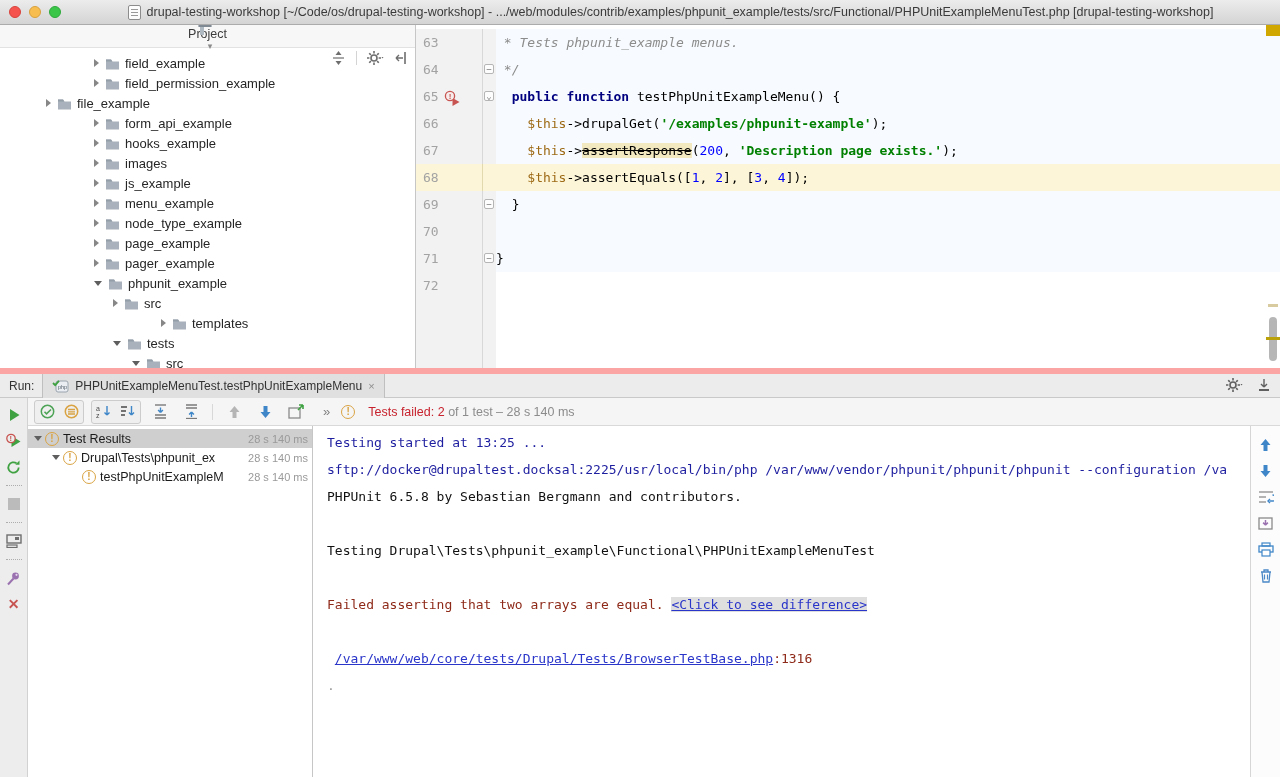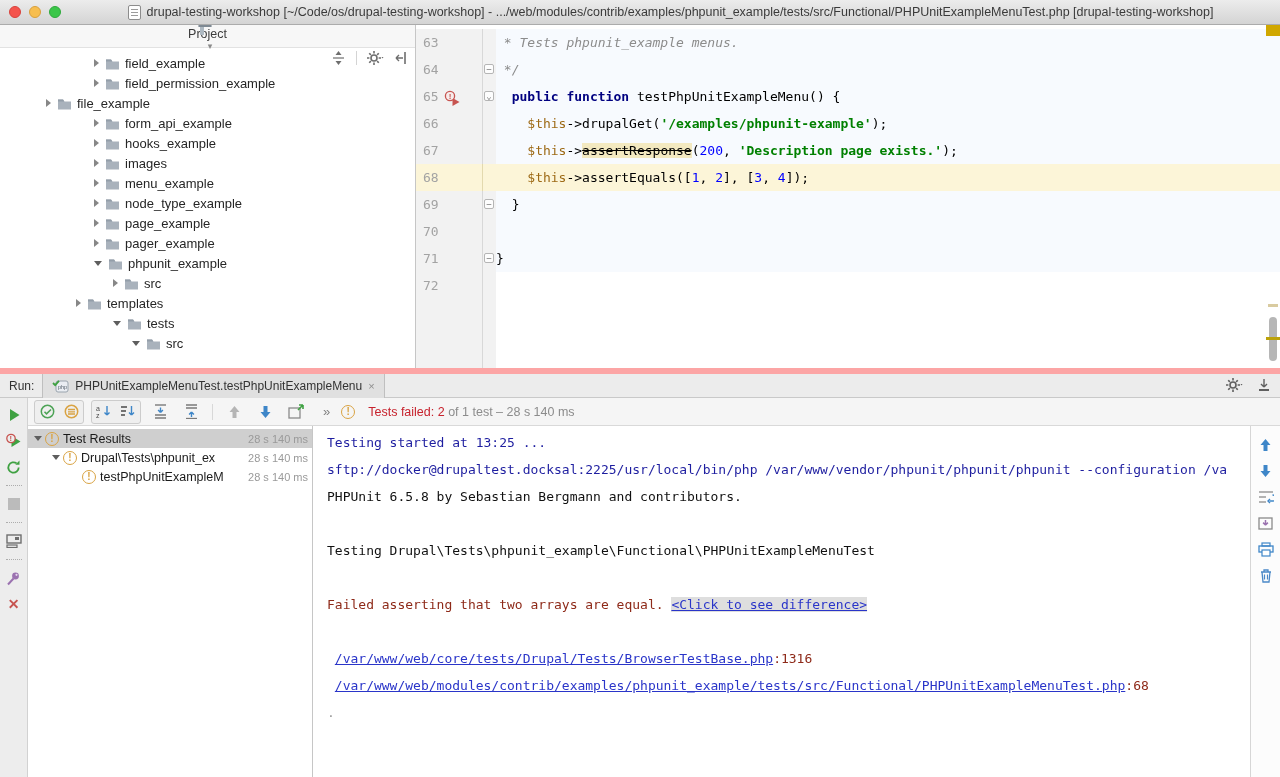--- a/index.html
+++ b/index.html
@@ -242,20 +242,30 @@
           <span>images</span>
         </div>
         <div class="p-row" style="padding-left: 94px;">
           <span class="tri right"></span>
           <span class="folder">
             <svg width="15" height="13" viewBox="0 0 15 13">
               <path d="M1 2.5 h5 l1.4 2 H14 v8 H1 z" fill="#A9B2BC"></path>
               <path d="M1 2.5 h5 l1.4 2 H1 z" fill="#939EA9"></path>
             </svg>
           </span>
+          <span>js_example</span>
+        </div>
+        <div class="p-row" style="padding-left: 94px;">
+          <span class="tri right"></span>
+          <span class="folder">
+            <svg width="15" height="13" viewBox="0 0 15 13">
+              <path d="M1 2.5 h5 l1.4 2 H14 v8 H1 z" fill="#A9B2BC"></path>
+              <path d="M1 2.5 h5 l1.4 2 H1 z" fill="#939EA9"></path>
+            </svg>
+          </span>
           <span>menu_example</span>
         </div>
         <div class="p-row" style="padding-left: 94px;">
           <span class="tri right"></span>
           <span class="folder">
             <svg width="15" height="13" viewBox="0 0 15 13">
               <path d="M1 2.5 h5 l1.4 2 H14 v8 H1 z" fill="#A9B2BC"></path>
               <path d="M1 2.5 h5 l1.4 2 H1 z" fill="#939EA9"></path>
             </svg>
           </span>
@@ -294,21 +304,21 @@
         <div class="p-row" style="padding-left: 113px;">
           <span class="tri right"></span>
           <span class="folder">
             <svg width="15" height="13" viewBox="0 0 15 13">
               <path d="M1 2.5 h5 l1.4 2 H14 v8 H1 z" fill="#A9B2BC"></path>
               <path d="M1 2.5 h5 l1.4 2 H1 z" fill="#939EA9"></path>
             </svg>
           </span>
           <span>src</span>
         </div>
-        <div class="p-row" style="padding-left: 76px;">
+        <div class="p-row" style="padding-left: 113px; margin-left: 48px;">
           <span class="tri right"></span>
           <span class="folder">
             <svg width="15" height="13" viewBox="0 0 15 13">
               <path d="M1 2.5 h5 l1.4 2 H14 v8 H1 z" fill="#A9B2BC"></path>
               <path d="M1 2.5 h5 l1.4 2 H1 z" fill="#939EA9"></path>
             </svg>
           </span>
           <span>templates</span>
         </div>
         <div class="p-row" style="padding-left: 113px;">
@@ -589,21 +599,20 @@
         <div class="console" id="console">
             <div class="c-line"><span class="cs-info">Testing started at 13:25 ...</span></div>
             <div class="c-line"><span class="cs-info">sftp://docker@drupaltest.docksal:2225/usr/local/bin/php /var/www/vendor/phpunit/phpunit/phpunit --configuration /va</span></div>
             <div class="c-line"><span class="cs-plain">PHPUnit 6.5.8 by Sebastian Bergmann and contributors.</span></div>
             <div class="c-line"></div>
             <div class="c-line"><span class="cs-plain">Testing Drupal\Tests\phpunit_example\Functional\PHPUnitExampleMenuTest</span></div>
             <div class="c-line"></div>
             <div class="c-line"><span class="cs-err">Failed asserting that two arrays are equal. </span><span class="cs-linkhl">&lt;Click to see difference&gt;</span></div>
             <div class="c-line"></div>
             <div class="c-line"><span class="cs-plain"> </span><span class="cs-link">/var/www/web/core/tests/Drupal/Tests/BrowserTestBase.php</span><span class="cs-err">:1316</span></div>
-            <div class="c-line"><span class="cs-plain"> </span><span class="cs-link">/var/www/web/modules/contrib/examples/phpunit_example/tests/src/Functional/PHPUnitExampleMenuTest.php</span><span class="cs-err">:68</span></div>
             <div class="c-line"><span class="cs-dim">.</span></div>
           </div>
         <div class="console-toolbar">
           <span class="s-ico">
             <svg width="13" height="14">
                 <path d="M6.5 1 l5 6 h-3 v6 h-4 v-6 h-3 z" fill="#3E86C8"></path>
               </svg>
           </span>
           <span class="s-ico">
             <svg width="13" height="14">

